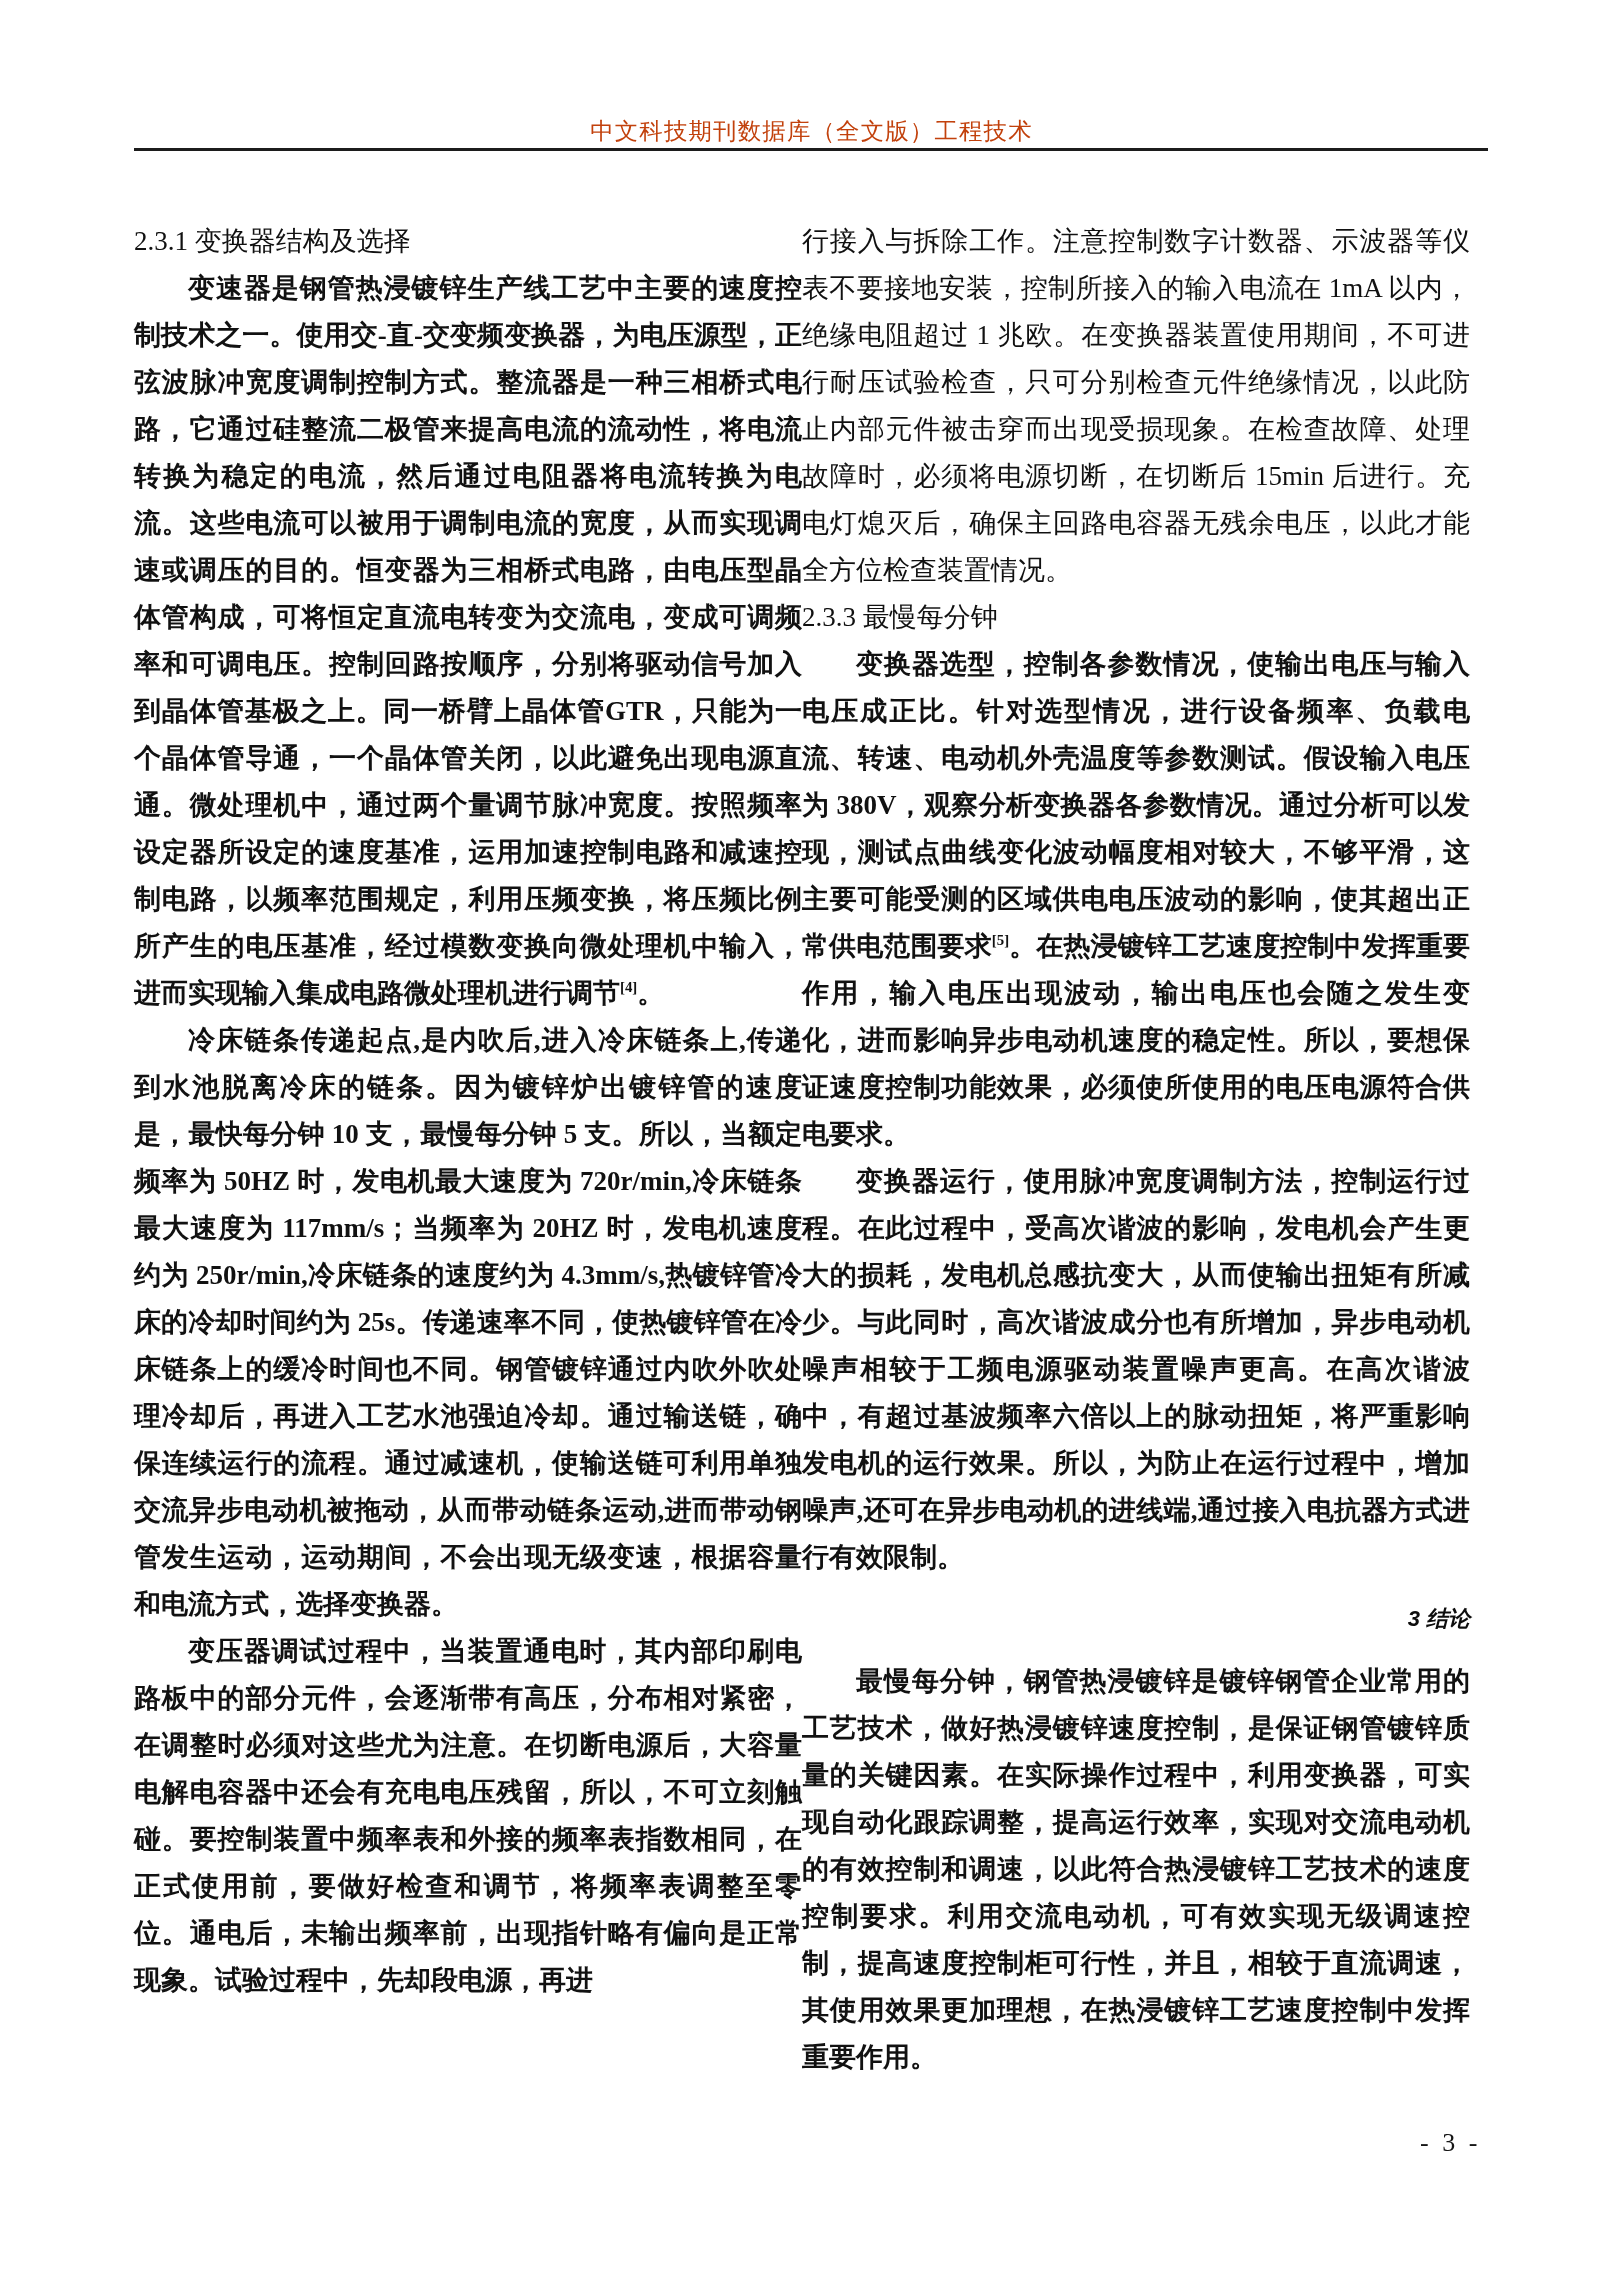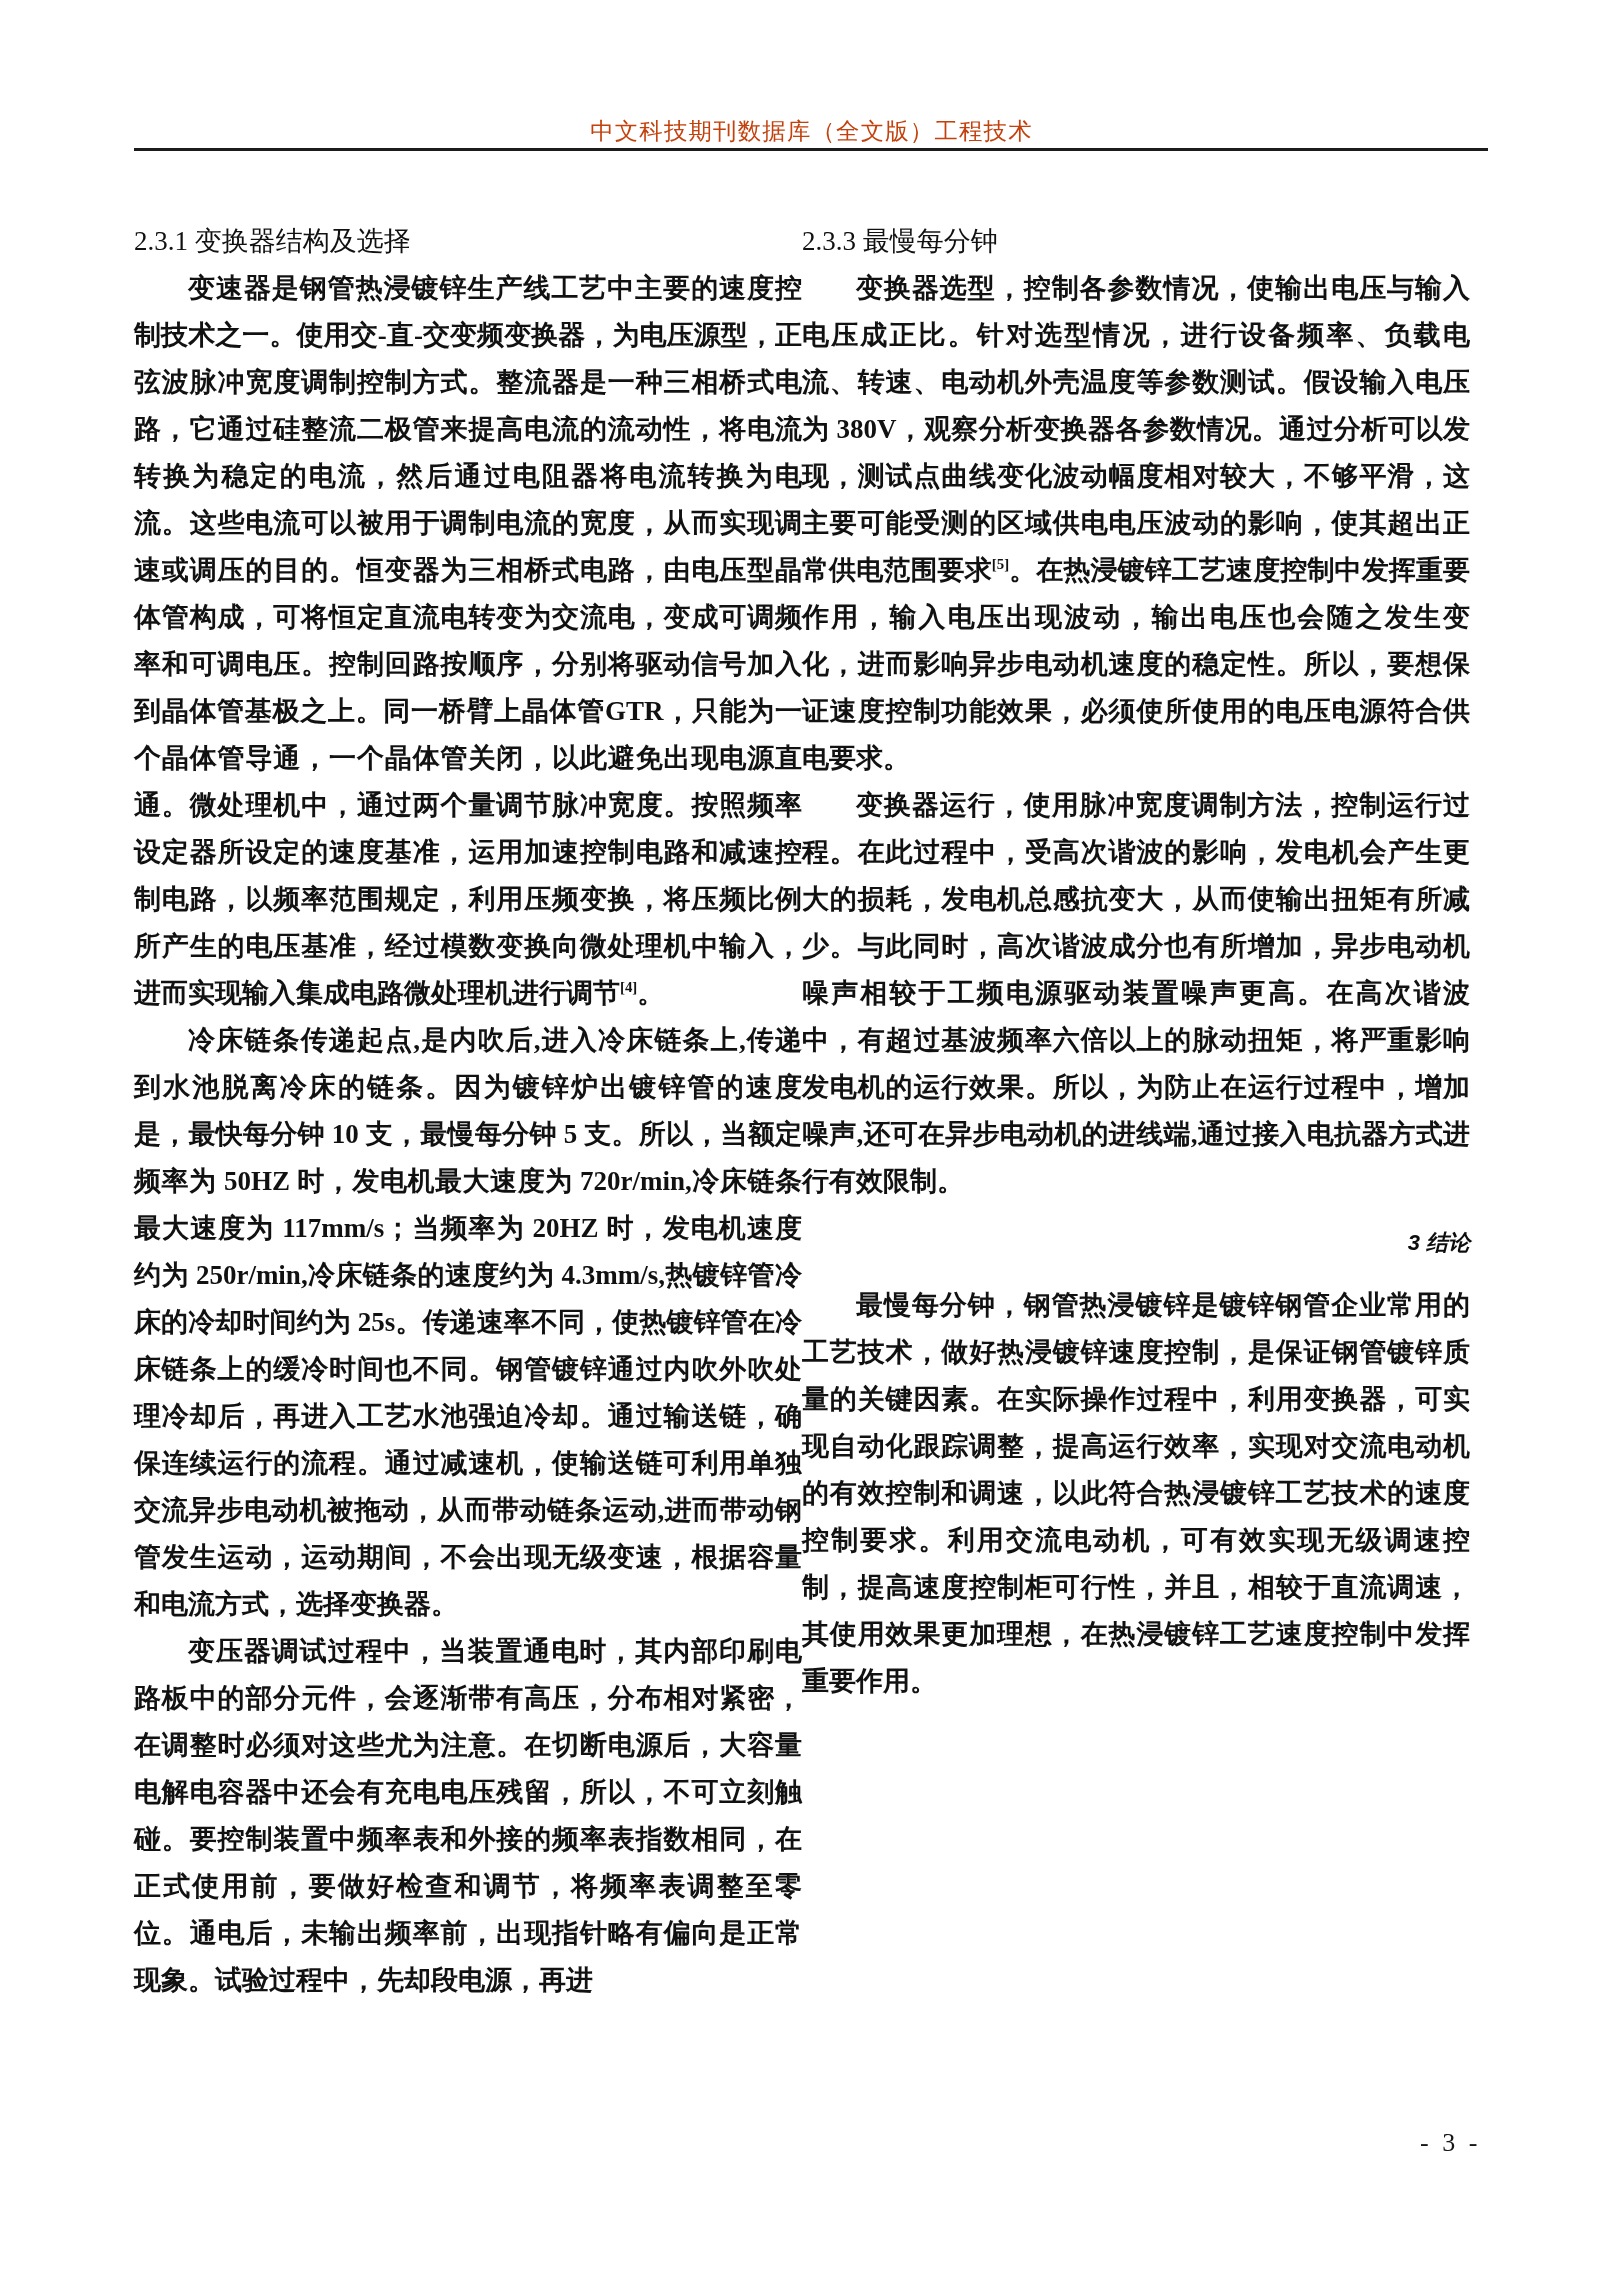--- a/index.html
+++ b/index.html
@@ -96,20 +96,21 @@
 <div class="header-rule"></div>
 
 <div class="columns">
   <div class="col" id="col-left">
       <div class="heading-sub"><span>2.3.1 变换器结构及选择</span></div>
       <div class="para indent"><span>变速器是钢管热浸镀锌生产线工艺中主要的速度控制技术之一。使用交-直-交变频变换器，为电压源型，正弦波脉冲宽度调制控制方式。整流器是一种三相桥式电路，它通过硅整流二极管来提高电流的流动性，将电流转换为稳定的电流，然后通过电阻器将电流转换为电流。这些电流可以被用于调制电流的宽度，从而实现调速或调压的目的。恒变器为三相桥式电路，由电压型晶体管构成，可将恒定直流电转变为交流电，变成可调频率和可调电压。控制回路按顺序，分别将驱动信号加入到晶体管基极之上。同一桥臂上晶体管GTR，只能为一个晶体管导通，一个晶体管关闭，以此避免出现电源直通。微处理机中，通过两个量调节脉冲宽度。按照频率设定器所设定的速度基准，运用加速控制电路和减速控制电路，以频率范围规定，利用压频变换，将压频比例所产生的电压基准，经过模数变换向微处理机中输入，进而实现输入集成电路微处理机进行调节</span><span class="cite-sup">[4]</span><span>。</span></div>
       <div class="para indent"><span>冷床链条传递起点,是内吹后,进入冷床链条上,传递到水池脱离冷床的链条。因为镀锌炉出镀锌管的速度是，最快每分钟 10 支，最慢每分钟 5 支。所以，当额定频率为 50HZ 时，发电机最大速度为 720r/min,冷床链条最大速度为 117mm/s；当频率为 20HZ 时，发电机速度约为 250r/min,冷床链条的速度约为 4.3mm/s,热镀锌管冷床的冷却时间约为 25s。传递速率不同，使热镀锌管在冷床链条上的缓冷时间也不同。钢管镀锌通过内吹外吹处理冷却后，再进入工艺水池强迫冷却。通过输送链，确保连续运行的流程。通过减速机，使输送链可利用单独交流异步电动机被拖动，从而带动链条运动,进而带动钢管发生运动，运动期间，不会出现无级变速，根据容量和电流方式，选择变换器。</span></div>
       <div class="para indent"><span>变压器调试过程中，当装置通电时，其内部印刷电路板中的部分元件，会逐渐带有高压，分布相对紧密，在调整时必须对这些尤为注意。在切断电源后，大容量电解电容器中还会有充电电压残留，所以，不可立刻触碰。要控制装置中频率表和外接的频率表指数相同，在正式使用前，要做好检查和调节，将频率表调整至零位。通电后，未输出频率前，出现指针略有偏向是正常现象。试验过程中，先却段电源，再进</span></div>
     </div>
   <div class="col" id="col-right">
+      <div class="para"><span>行接入与拆除工作。注意控制数字计数器、示波器等仪表不要接地安装，控制所接入的输入电流在 1mA 以内，绝缘电阻超过 1 兆欧。在变换器装置使用期间，不可进行耐压试验检查，只可分别检查元件绝缘情况，以此防止内部元件被击穿而出现受损现象。在检查故障、处理故障时，必须将电源切断，在切断后 15min 后进行。充电灯熄灭后，确保主回路电容器无残余电压，以此才能全方位检查装置情况。</span></div>
       <div class="heading-sub"><span>2.3.3 最慢每分钟</span></div>
       <div class="para indent"><span>变换器选型，控制各参数情况，使输出电压与输入电压成正比。针对选型情况，进行设备频率、负载电流、转速、电动机外壳温度等参数测试。假设输入电压为 380V，观察分析变换器各参数情况。通过分析可以发现，测试点曲线变化波动幅度相对较大，不够平滑，这主要可能受测的区域供电电压波动的影响，使其超出正常供电范围要求</span><span class="cite-sup">[5]</span><span>。在热浸镀锌工艺速度控制中发挥重要作用，输入电压出现波动，输出电压也会随之发生变化，进而影响异步电动机速度的稳定性。所以，要想保证速度控制功能效果，必须使所使用的电压电源符合供电要求。</span></div>
       <div class="para indent"><span>变换器运行，使用脉冲宽度调制方法，控制运行过程。在此过程中，受高次谐波的影响，发电机会产生更大的损耗，发电机总感抗变大，从而使输出扭矩有所减少。与此同时，高次谐波成分也有所增加，异步电动机噪声相较于工频电源驱动装置噪声更高。在高次谐波中，有超过基波频率六倍以上的脉动扭矩，将严重影响发电机的运行效果。所以，为防止在运行过程中，增加噪声,还可在异步电动机的进线端,通过接入电抗器方式进行有效限制。</span></div>
       <div class="heading-major"><span>3 结论</span></div>
       <div class="para indent"><span>最慢每分钟，钢管热浸镀锌是镀锌钢管企业常用的工艺技术，做好热浸镀锌速度控制，是保证钢管镀锌质量的关键因素。在实际操作过程中，利用变换器，可实现自动化跟踪调整，提高运行效率，实现对交流电动机的有效控制和调速，以此符合热浸镀锌工艺技术的速度控制要求。利用交流电动机，可有效实现无级调速控制，提高速度控制柜可行性，并且，相较于直流调速，其使用效果更加理想，在热浸镀锌工艺速度控制中发挥重要作用。</span></div>
     </div>
 </div>
 
 <div class="page-number">- 3 -</div>
 

